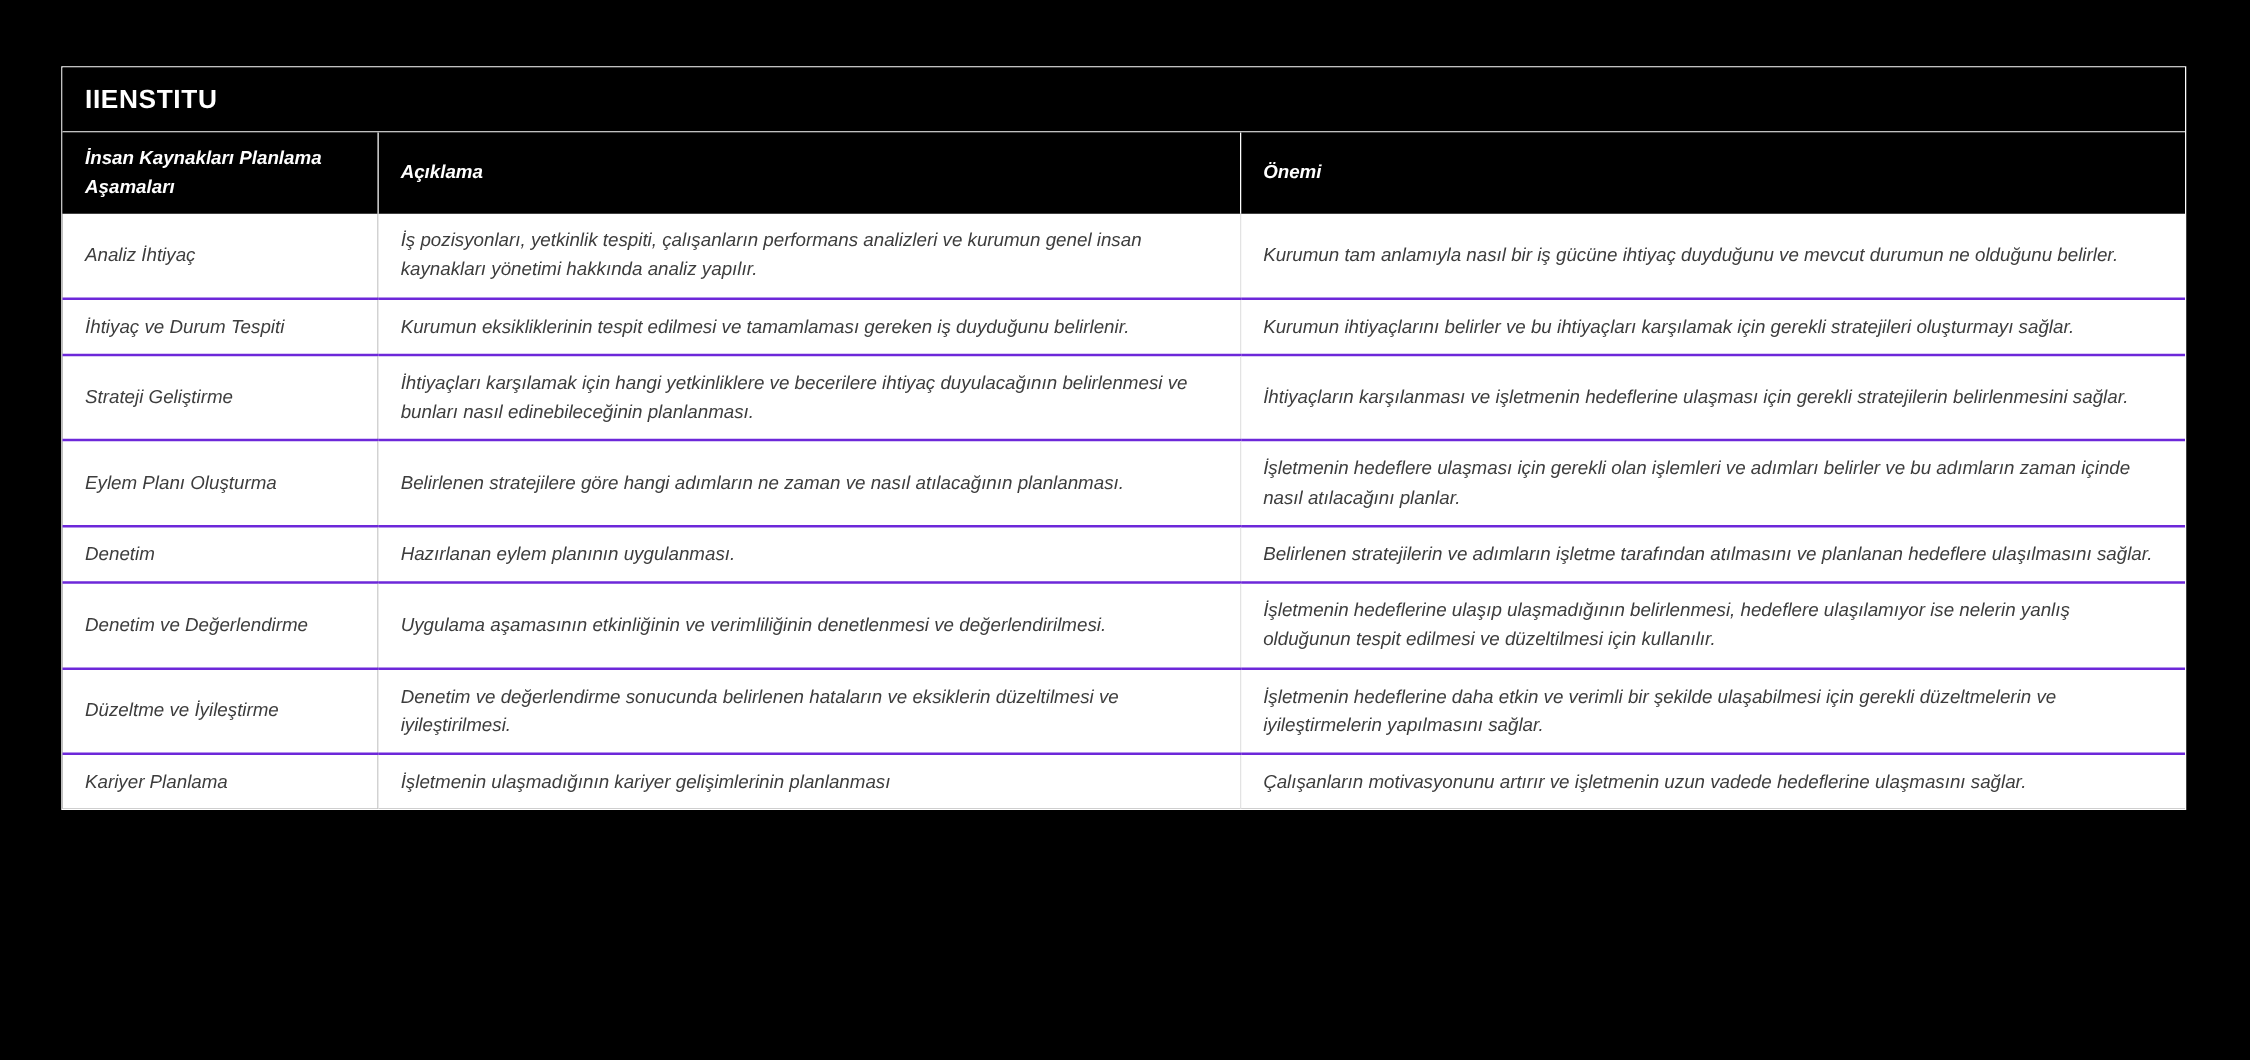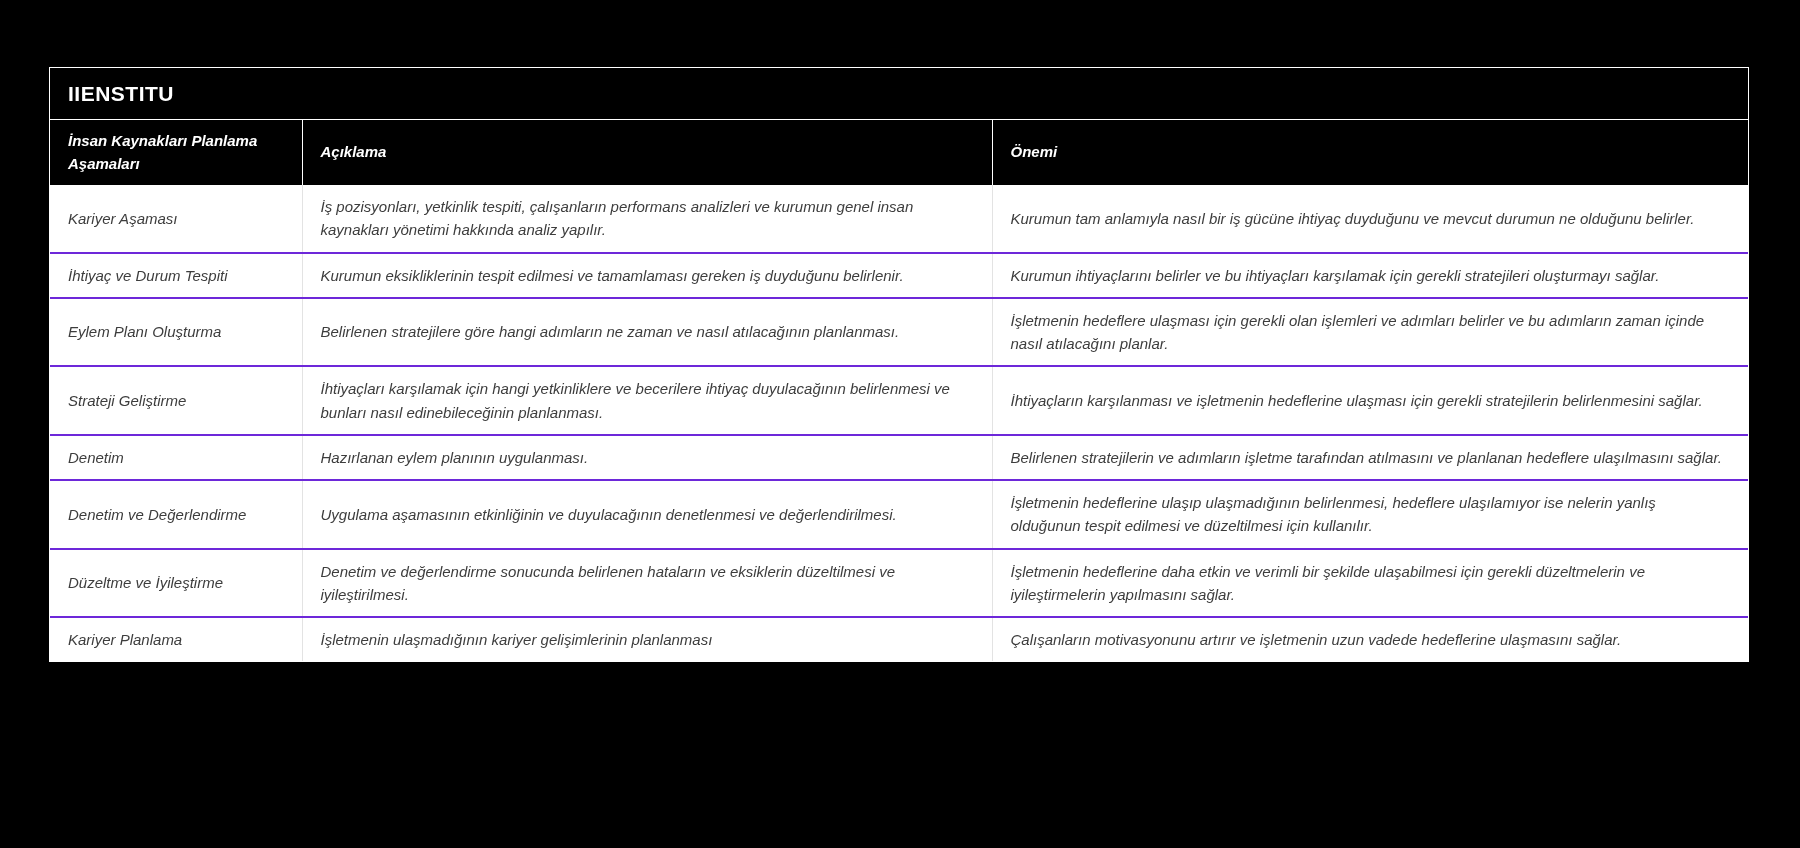--- a/index.html
+++ b/index.html
@@ -13,21 +13,21 @@
   }
   .canvas {
     position: relative;
     width: 1800px;
     height: 848px;
     background: #000000;
   }
   .panel {
     position: absolute;
     left: 49px;
-    top: 67px;
+    top: 53px;
     width: 1700px;
     border: 1px solid #ffffff;
     background: #000000;
     box-sizing: border-box;
   }
   .brandbar {
     height: 51px;
     display: flex;
     align-items: center;
     padding-left: 18px;
@@ -98,47 +98,47 @@
       </colgroup>
       <thead>
         <tr>
           <th class="sep">İnsan Kaynakları Planlama Aşamaları</th>
           <th class="sep">Açıklama</th>
           <th>Önemi</th>
         </tr>
       </thead>
       <tbody>
         <tr>
-          <td class="sep">Kariyer Aşaması</td>
+          <td class="sep">Analiz İhtiyaç</td>
           <td class="sep">İş pozisyonları, yetkinlik tespiti, çalışanların performans analizleri ve kurumun genel insan kaynakları yönetimi hakkında analiz yapılır.</td>
           <td>Kurumun tam anlamıyla nasıl bir iş gücüne ihtiyaç duyduğunu ve mevcut durumun ne olduğunu belirler.</td>
         </tr>
         <tr>
           <td class="sep">İhtiyaç ve Durum Tespiti</td>
           <td class="sep">Kurumun eksikliklerinin tespit edilmesi ve tamamlaması gereken iş duyduğunu belirlenir.</td>
           <td>Kurumun ihtiyaçlarını belirler ve bu ihtiyaçları karşılamak için gerekli stratejileri oluşturmayı sağlar.</td>
         </tr>
         <tr>
+          <td class="sep">Strateji Geliştirme</td>
+          <td class="sep">İhtiyaçları karşılamak için hangi yetkinliklere ve becerilere ihtiyaç duyulacağının belirlenmesi ve bunları nasıl edinebileceğinin planlanması.</td>
+          <td>İhtiyaçların karşılanması ve işletmenin hedeflerine ulaşması için gerekli stratejilerin belirlenmesini sağlar.</td>
+        </tr>
+        <tr>
           <td class="sep">Eylem Planı Oluşturma</td>
           <td class="sep">Belirlenen stratejilere göre hangi adımların ne zaman ve nasıl atılacağının planlanması.</td>
           <td>İşletmenin hedeflere ulaşması için gerekli olan işlemleri ve adımları belirler ve bu adımların zaman içinde nasıl atılacağını planlar.</td>
-        </tr>
-        <tr>
-          <td class="sep">Strateji Geliştirme</td>
-          <td class="sep">İhtiyaçları karşılamak için hangi yetkinliklere ve becerilere ihtiyaç duyulacağının belirlenmesi ve bunları nasıl edinebileceğinin planlanması.</td>
-          <td>İhtiyaçların karşılanması ve işletmenin hedeflerine ulaşması için gerekli stratejilerin belirlenmesini sağlar.</td>
         </tr>
         <tr>
           <td class="sep">Denetim</td>
           <td class="sep">Hazırlanan eylem planının uygulanması.</td>
           <td>Belirlenen stratejilerin ve adımların işletme tarafından atılmasını ve planlanan hedeflere ulaşılmasını sağlar.</td>
         </tr>
         <tr>
           <td class="sep">Denetim ve Değerlendirme</td>
-          <td class="sep">Uygulama aşamasının etkinliğinin ve duyulacağının denetlenmesi ve değerlendirilmesi.</td>
+          <td class="sep">Uygulama aşamasının etkinliğinin ve verimliliğinin denetlenmesi ve değerlendirilmesi.</td>
           <td>İşletmenin hedeflerine ulaşıp ulaşmadığının belirlenmesi, hedeflere ulaşılamıyor ise nelerin yanlış olduğunun tespit edilmesi ve düzeltilmesi için kullanılır.</td>
         </tr>
         <tr>
           <td class="sep">Düzeltme ve İyileştirme</td>
           <td class="sep">Denetim ve değerlendirme sonucunda belirlenen hataların ve eksiklerin düzeltilmesi ve iyileştirilmesi.</td>
           <td>İşletmenin hedeflerine daha etkin ve verimli bir şekilde ulaşabilmesi için gerekli düzeltmelerin ve iyileştirmelerin yapılmasını sağlar.</td>
         </tr>
         <tr>
           <td class="sep">Kariyer Planlama</td>
           <td class="sep">İşletmenin ulaşmadığının kariyer gelişimlerinin planlanması</td>

